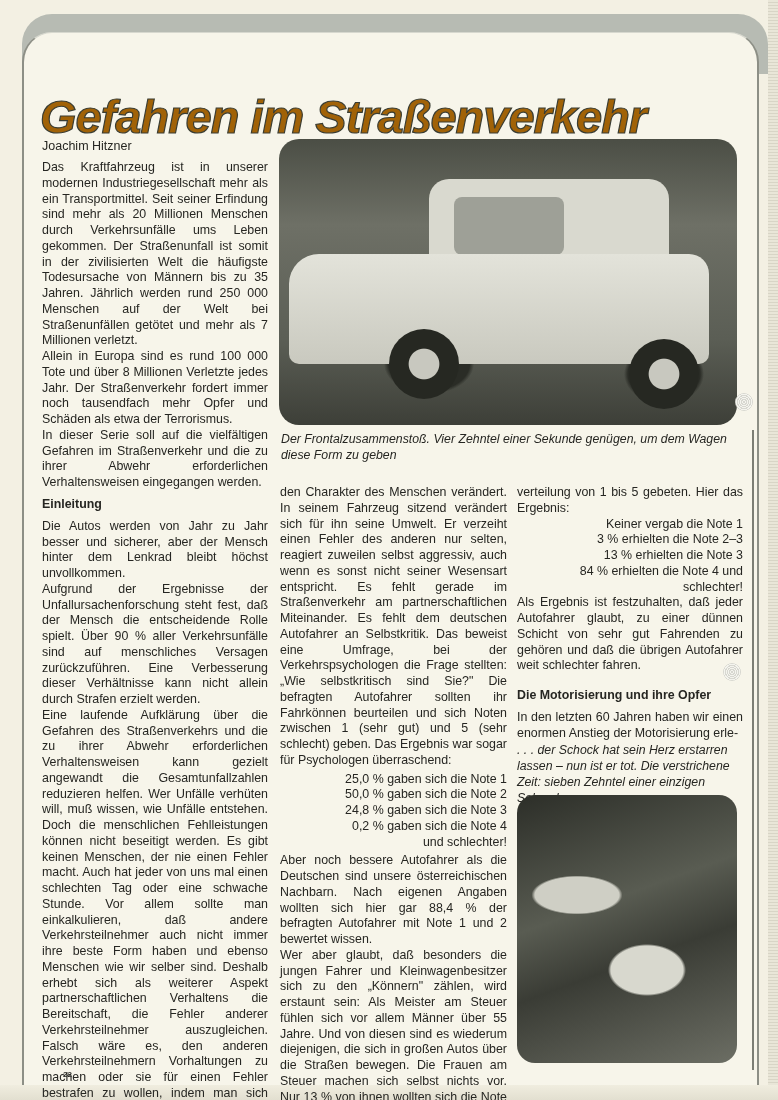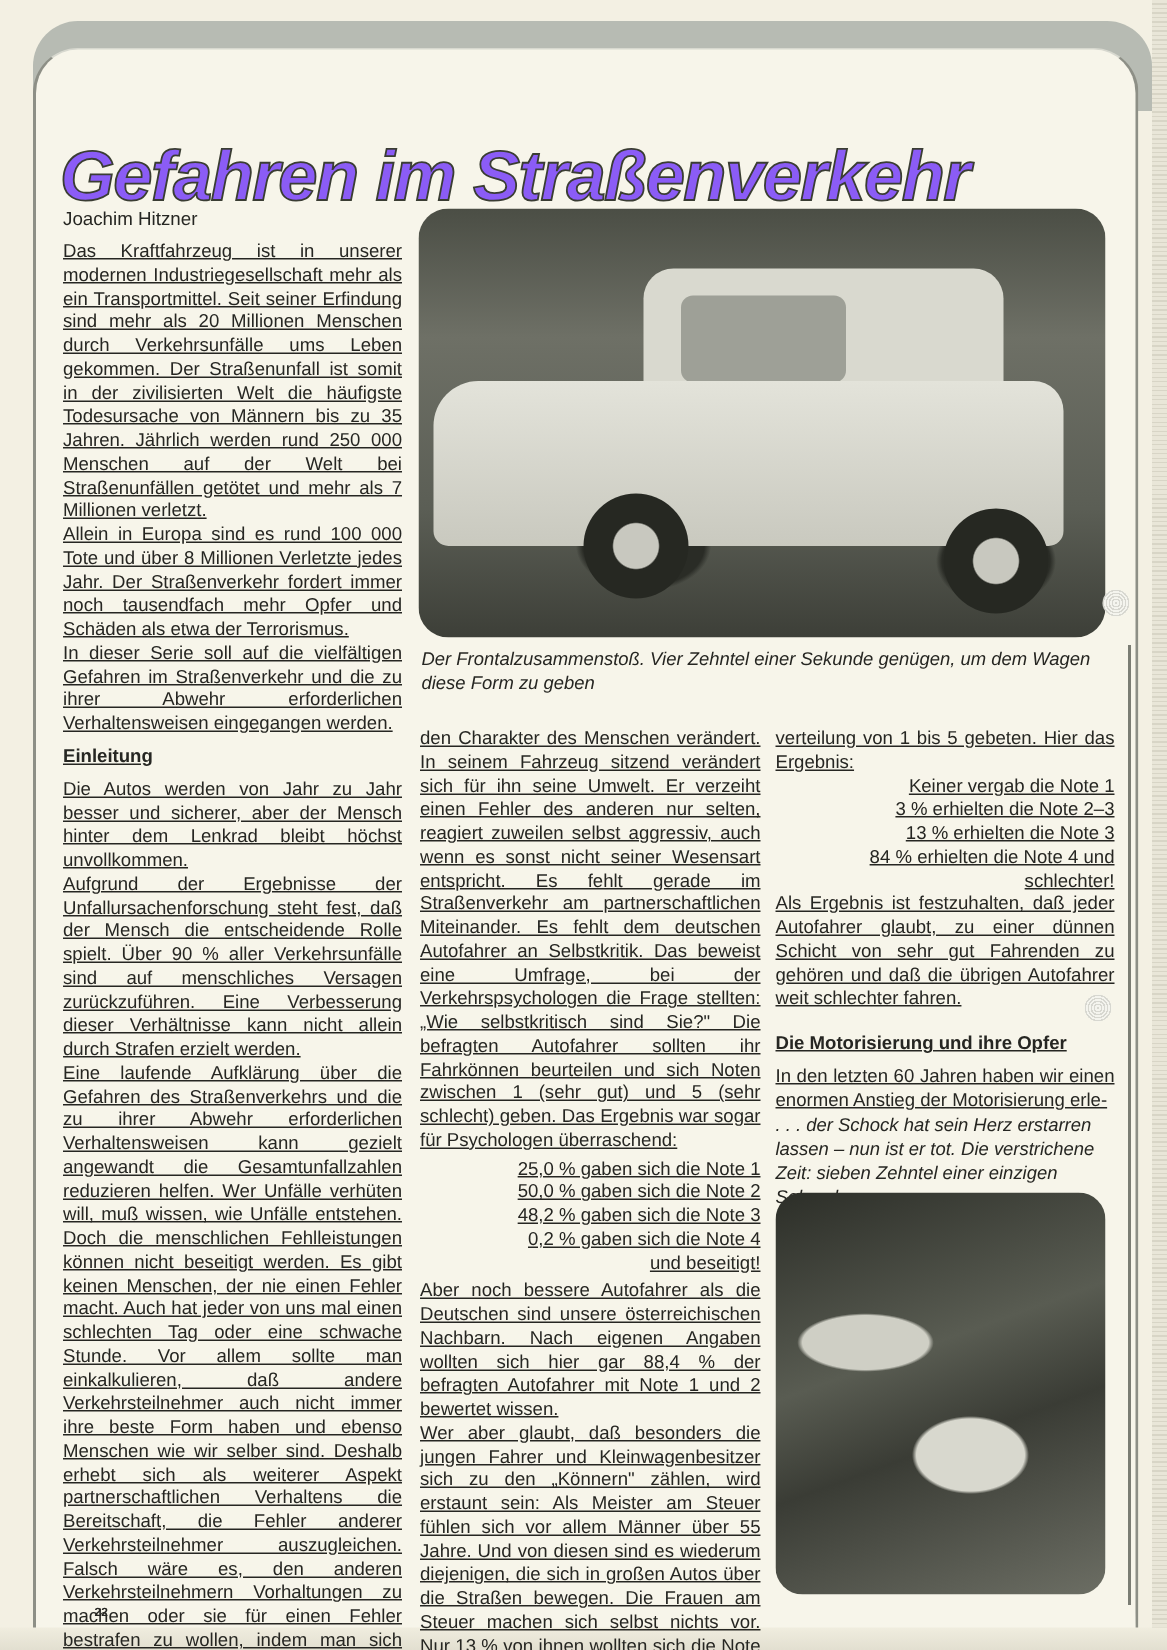--- a/index.html
+++ b/index.html
@@ -22,28 +22,27 @@
     background:#f7f5ea; border-left:2px solid #8d8f86; border-right:2px solid #8d8f86;
     border-radius:30px 30px 0 0; border-top:1px solid #d7d8cf;
   }
   .page-shadow {
     position:absolute; left:0; top:1085px; width:778px; height:15px;
     background:linear-gradient(#f0eddf,#e2dfd0);
   }
   .title {
     position:absolute; left:40px; top:58px; width:700px;
     font-family:"Liberation Sans", sans-serif; font-weight:bold; font-style:italic;
-    font-size:47px; letter-spacing:-1px; color:#8b5cf6;
+    font-size:47px; letter-spacing:-1px; color:#a16207;
     -webkit-text-stroke:1.2px #3a3d33; line-height:56px; white-space:nowrap;
   }
   .author { position:absolute; left:42px; top:139px; font-size:12.5px; }
   .col {
     position:absolute; font-size:12.4px; line-height:15.75px; text-align:justify;
     hyphens:manual;
-    text-decoration:underline;
   }
   .col p { margin:0; }
   .intro { left:42px; top:160px; width:226px; }
   .c1 { left:42px; top:497px; width:226px; }
   .c2 { left:280px; top:485px; width:227px; }
   .c3 { left:517px; top:485px; width:226px; }
   .heading { font-weight:bold; font-size:12.4px; margin:0 0 6px 0 !important; }
   .list p { text-align:right; }
   .ind { padding-left:18px; }
   .ind2 { padding-left:58px; }
@@ -132,23 +131,23 @@
   <p>Aufgrund der Ergebnisse der Unfallursachenforschung steht fest, daß der Mensch die entscheidende Rolle spielt. Über 90 % aller Verkehrsunfälle sind auf menschliches Versagen zurückzuführen. Eine Verbesserung dieser Verhältnisse kann nicht allein durch Strafen erzielt werden.</p>
   <p>Eine laufende Aufklärung über die Gefahren des Straßenverkehrs und die zu ihrer Abwehr erforderlichen Verhaltensweisen kann gezielt angewandt die Gesamtunfallzahlen reduzieren helfen. Wer Unfälle verhüten will, muß wissen, wie Unfälle entstehen. Doch die menschlichen Fehlleistungen können nicht beseitigt werden. Es gibt keinen Menschen, der nie einen Fehler macht. Auch hat jeder von uns mal einen schlechten Tag oder eine schwache Stunde. Vor allem sollte man einkalkulieren, daß andere Verkehrsteilnehmer auch nicht immer ihre beste Form haben und ebenso Menschen wie wir selber sind. Deshalb erhebt sich als weiterer Aspekt partnerschaftlichen Verhaltens die Bereitschaft, die Fehler anderer Verkehrsteilnehmer auszugleichen. Falsch wäre es, den anderen Verkehrsteilnehmern Vorhaltungen zu machen oder sie für einen Fehler bestrafen zu wollen, indem man sich postwendend durch ähnliches Verhalten revanchiert, um ihnen ihre Fehler unter die Nase zu reiben und ihnen einen Denkzettel zu erteilen. Wir führen damit nur weitere Gefahren herbei und bewirken auch bei anderen eine überflüssige feindliche Gespanntheit.</p>
 
 </div>
 
 <div class="col c2">
   <p>den Charakter des Menschen verändert. In seinem Fahrzeug sitzend verändert sich für ihn seine Umwelt. Er verzeiht einen Fehler des anderen nur selten, reagiert zuweilen selbst aggressiv, auch wenn es sonst nicht seiner Wesensart entspricht. Es fehlt gerade im Straßenverkehr am partnerschaftlichen Miteinander. Es fehlt dem deutschen Autofahrer an Selbstkritik. Das beweist eine Umfrage, bei der Verkehrspsychologen die Frage stellten: „Wie selbstkritisch sind Sie?" Die befragten Autofahrer sollten ihr Fahrkönnen beurteilen und sich Noten zwischen 1 (sehr gut) und 5 (sehr schlecht) geben. Das Ergebnis war sogar für Psychologen überraschend:</p>
   <div class="list" style="margin:3px 0;">
     <p>25,0 % gaben sich die Note 1</p>
     <p>50,0 % gaben sich die Note 2</p>
-    <p>48,2 % gaben sich die Note 3</p>
+    <p>24,8 % gaben sich die Note 3</p>
     <p class="ind" style="padding-left:8px">0,2 % gaben sich die Note 4</p>
-    <p class="ind2">und beseitigt!</p>
+    <p class="ind2">und schlechter!</p>
   </div>
   <p>Aber noch bessere Autofahrer als die Deutschen sind unsere österreichischen Nachbarn. Nach eigenen Angaben wollten sich hier gar 88,4 % der befragten Autofahrer mit Note 1 und 2 bewertet wissen.</p>
   <p>Wer aber glaubt, daß besonders die jungen Fahrer und Kleinwagenbesitzer sich zu den „Könnern" zählen, wird erstaunt sein: Als Meister am Steuer fühlen sich vor allem Männer über 55 Jahre. Und von diesen sind es wiederum diejenigen, die sich in großen Autos über die Straßen bewegen. Die Frauen am Steuer machen sich selbst nichts vor. Nur 13 % von ihnen wollten sich die Note eins oder zwei geben. Mit diesem Test ist klar zu erkennen, daß sich die Autofahrer selbst überschätzen.</p>
 
 </div>
 
 <div class="col c3">
   <p>verteilung von 1 bis 5 gebeten. Hier das Ergebnis:</p>
   <div class="list">
     <p>Keiner vergab die Note 1</p>

